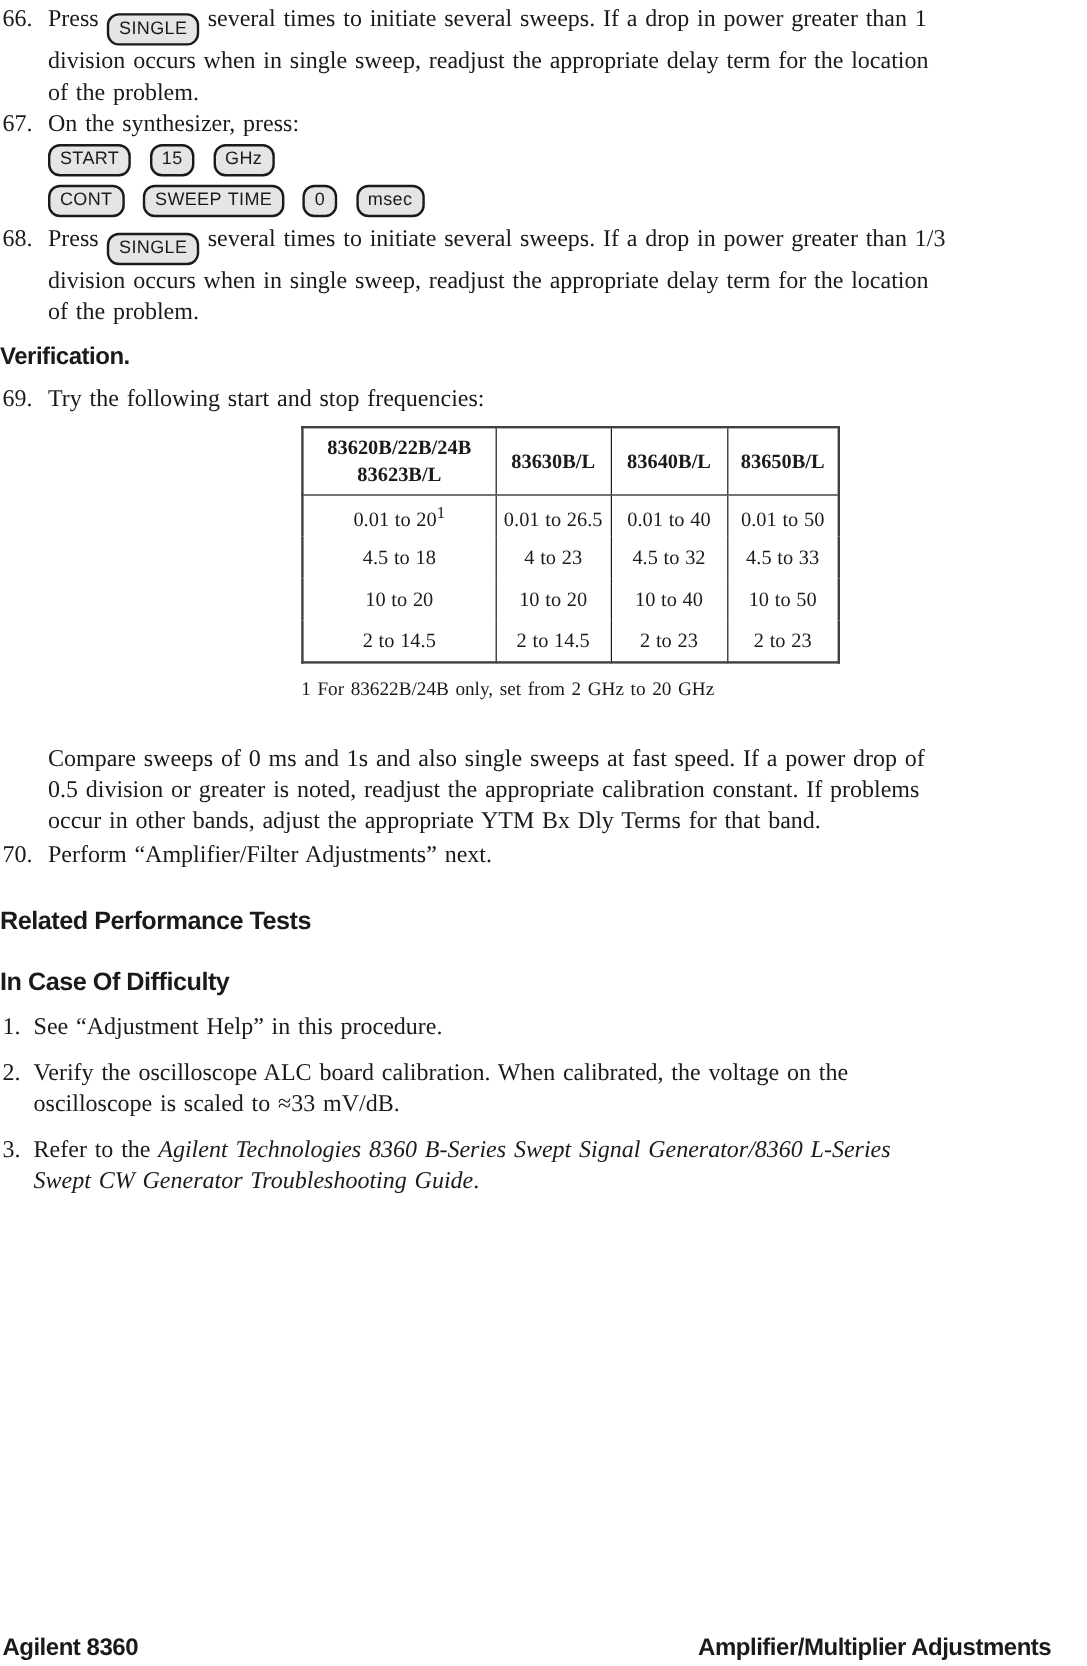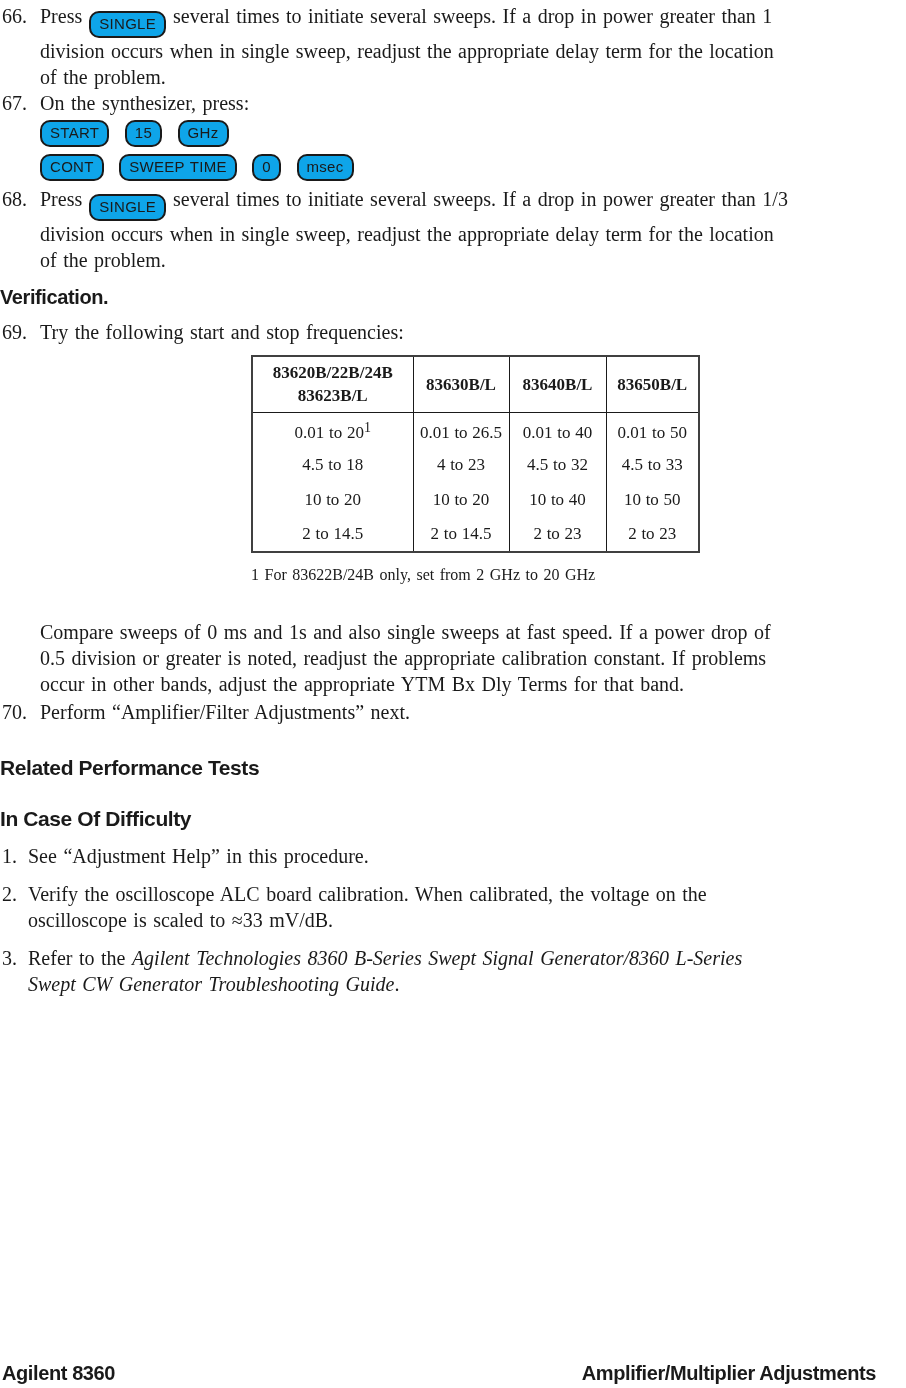--- a/index.html
+++ b/index.html
@@ -16,21 +16,21 @@
   .step { position:relative; padding-left:40px; }
   .step .num { position:absolute; left:2px; top:0; }
   .line { display:block; }
 
   
   .key {
     display:inline-block;
     font-family:"Liberation Sans","DejaVu Sans",sans-serif;
     font-size:15px; line-height:14px; letter-spacing:0.3px; word-spacing:1px;
     padding:4px 8px 5px; border:2px solid #1a1a1a; border-radius:10px;
-    background:#0ea5e9; white-space:nowrap;
+    background:#e5e5e5; white-space:nowrap;
   }
   .key.inline { vertical-align:-6px; margin:0 7px; }
   .keyrow { margin:2px 0 5px; }
   .keyrow .key { margin-right:9px; }
 
   
   .sans { font-family:"Liberation Sans","DejaVu Sans",sans-serif; font-weight:bold; letter-spacing:-0.4px; word-spacing:0; }
   .h-small  { font-size:20px; line-height:24px; margin-top:12px; }
   .h-medium { font-size:21px; line-height:25px; }
 

